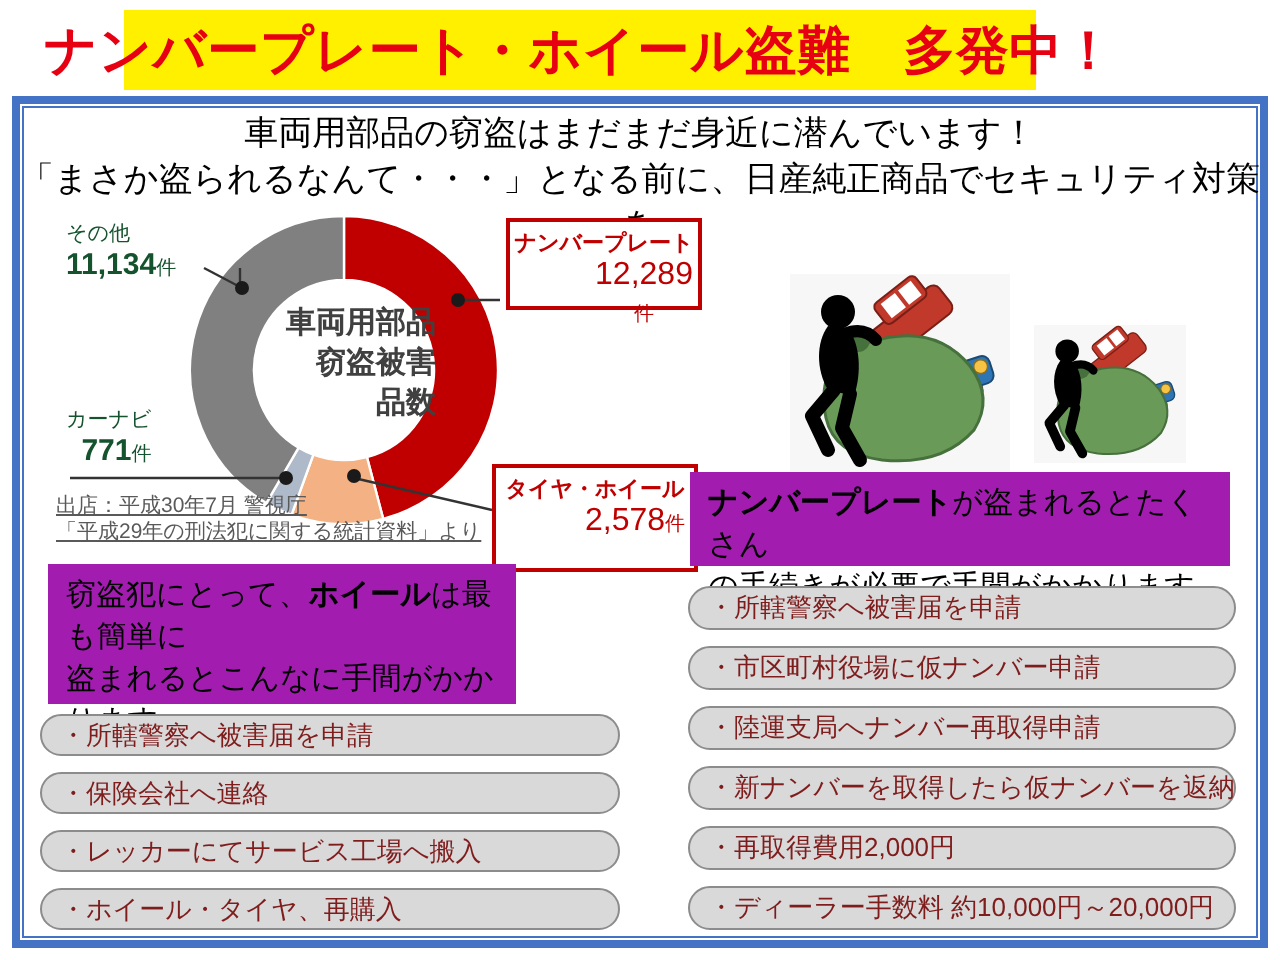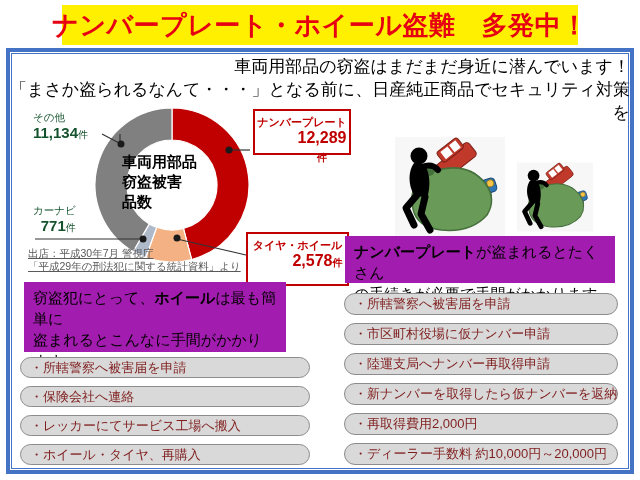--- a/index.html
+++ b/index.html
@@ -3,72 +3,72 @@
 <meta charset="utf-8">
 <style>
   html,body{margin:0;padding:0;}
   body{
     width:640px;height:480px;position:relative;overflow:hidden;
     background:#ffffff;
     font-family:"Liberation Sans","DejaVu Sans",sans-serif;
   }
   
   .banner{
-    position:absolute;left:62px;top:5px;width:516px;height:40px;
+    position:absolute;left:62px;top:5px;width:456px;height:40px;
     background:#FFF000;display:flex;align-items:center;justify-content:center;
   }
   .banner span{
     color:#E60012;font-size:26px;font-weight:bold;letter-spacing:0.5px;
     white-space:nowrap;
   }
   
   .frame{
     position:absolute;left:6px;top:48px;width:620px;height:418px;
     border:4px solid #4472C4;background:#ffffff;
   }
   .frame::before{
     content:"";position:absolute;inset:1px;border:1px solid #4472C4;pointer-events:none;
   }
   
-  .headline{position:absolute;left:10px;top:55px;width:620px;text-align:right;color:#000;}
+  .headline{position:absolute;left:10px;top:55px;width:620px;text-align:center;color:#000;}
   .headline .l1{font-size:17px;line-height:23px;}
   .headline .l2{font-size:17px;line-height:23px;}
   
   .donut-wrap{position:absolute;left:90px;top:103px;width:164px;height:164px;}
   .donut-center{
-    position:absolute;left:122px;top:152px;width:96px;text-align:left;
-    font-size:15px;font-weight:bold;color:#000000;line-height:20px;
+    position:absolute;left:122px;top:152px;width:96px;text-align:right;
+    font-size:15px;font-weight:bold;color:#404040;line-height:20px;
   }
   .leader-overlay{position:absolute;left:20px;top:100px;width:340px;height:180px;pointer-events:none;}
   
   .glabel{position:absolute;color:#14532d;line-height:13px;}
   .glabel .cat{font-size:10.5px;}
   .glabel .num{font-size:15px;font-weight:bold;line-height:17px;}
   .glabel .unit{font-size:10px;font-weight:normal;}
   .glabel.other{left:33px;top:111px;}
   .glabel.navi{left:33px;top:204px;text-align:right;}
   
   .callout{
     position:absolute;background:#fff;border:2px solid #C00000;color:#C00000;
     text-align:center;line-height:14px;padding-top:4px;box-sizing:border-box;
   }
   .callout .cat{font-size:11px;font-weight:bold;}
-  .callout .num{font-size:16px;font-weight:bold;line-height:18px;margin-left:40px;}
+  .callout .num{font-size:16px;font-weight:normal;line-height:18px;margin-left:40px;}
   .callout .unit{font-size:10px;}
   .callout.plate{left:253px;top:109px;width:98px;height:46px;}
   .callout.tire{left:246px;top:232px;width:103px;height:54px;}
   
   .source{position:absolute;left:28px;top:247px;font-size:10.5px;color:#595959;line-height:13px;text-decoration:underline;}
   
   .note{
     position:absolute;background:#a21caf;color:#000;
     padding:5px 9px;box-sizing:border-box;font-size:15px;line-height:21px;
   }
   .note b{font-weight:bold;}
-  .note.left{left:24px;top:282px;width:262px;height:70px;}
+  .note.left{left:24px;top:282px;width:234px;height:70px;}
   .note.right{left:345px;top:236px;width:270px;height:47px;}
   
   .pill{
     position:absolute;background:#D9D9D9;border:1px solid #8C8C8C;border-radius:12px;
     display:flex;align-items:center;padding-left:9px;box-sizing:border-box;
     font-size:13px;color:#7f1d1d;white-space:nowrap;
   }
   .pill.l{left:20px;width:290px;height:21px;}
   .pill.r{left:344px;width:274px;height:22px;}
   

